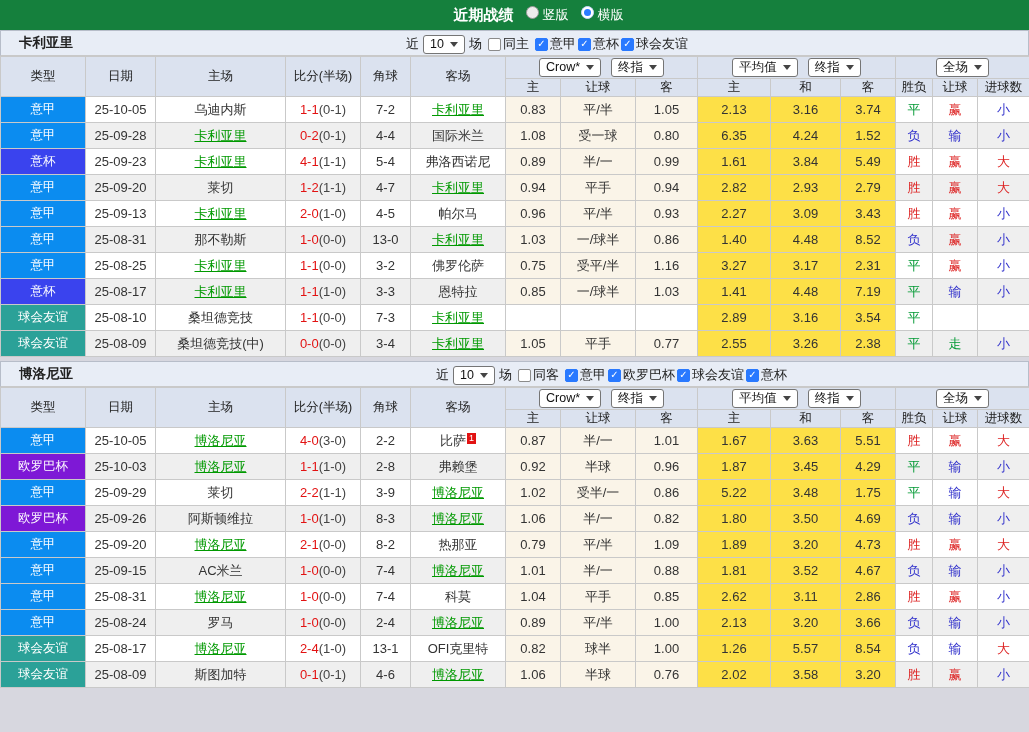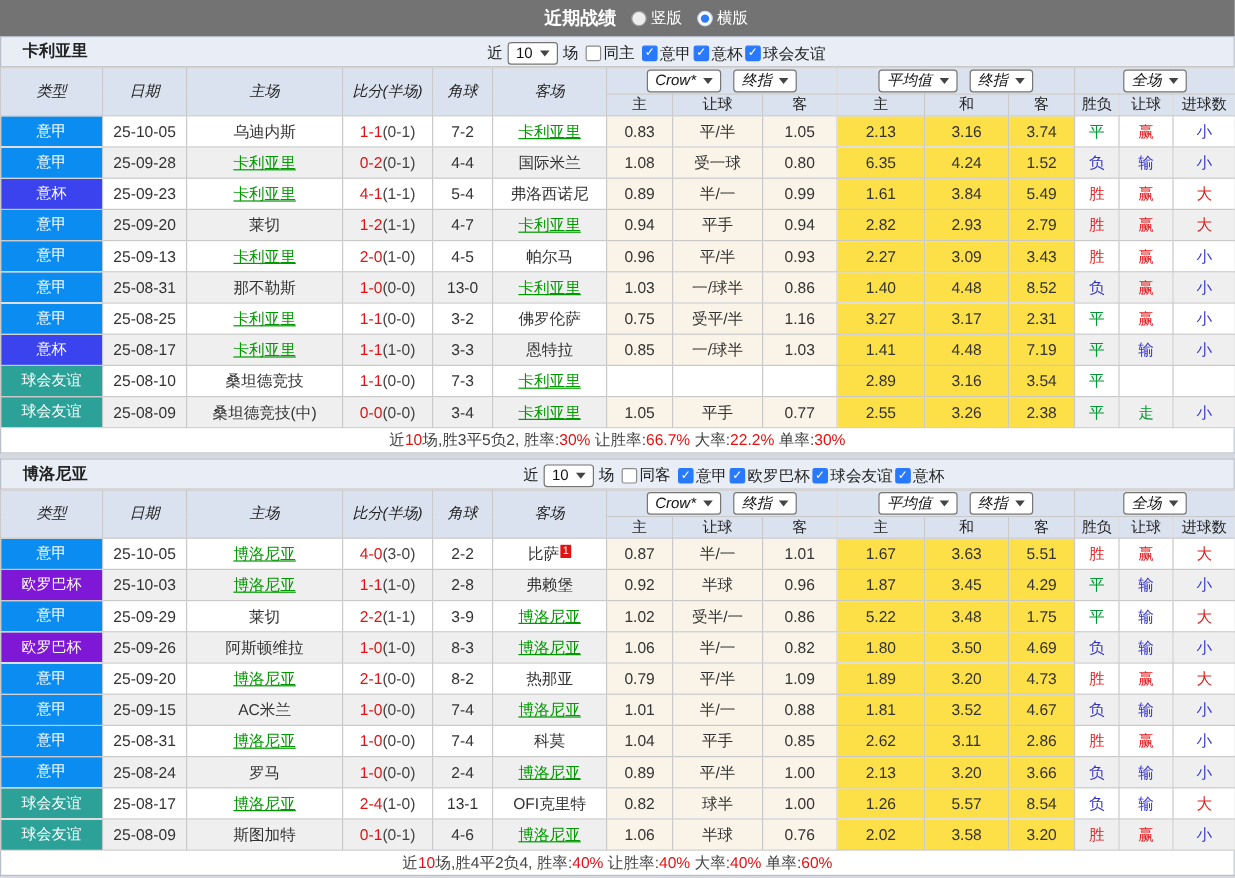--- a/index.html
+++ b/index.html
@@ -5,25 +5,25 @@
   * { box-sizing: border-box; }
   html,body { margin:0; padding:0; }
   body {
     width:1029px; height:732px; overflow:hidden;
     background:#d7d7df;
     font-family:"Liberation Sans","DejaVu Sans",sans-serif;
     color:#333;
   }
   
   .topbar{
-    height:30px; background:#737373; color:#fff;
+    height:30px; background:#15803d; color:#fff;
     display:flex; align-items:center; justify-content:center; gap:12px;padding-left:48px;
   }
   .topbar .bar-title{ font-weight:bold; font-size:15px; }
-  .radio-wrap{ display:inline-flex; align-items:center; gap:4px; font-size:13px; }
+  .radio-wrap{ display:inline-flex; gap:4px; font-size:13px; }
   .radio{
     width:13px; height:13px; border-radius:50%;
     background:#ededed; border:1px solid #9a9a9a;
     display:inline-flex; align-items:center; justify-content:center;
   }
   .radio.on{ background:#fff; border-color:#cdd9ff; }
   .radio.on::after{ content:""; width:7px; height:7px; border-radius:50%; background:#2b7bff; }
   
   .block{ background:#fff; }
   .gap{ height:4px; }
@@ -50,21 +50,21 @@
   .sel{
     display:inline-flex; align-items:center; gap:6px;
     background:#fff; border:1px solid #757575; border-radius:3px;
     padding:0 6px; height:19px; font-size:12.5px; color:#111; white-space:nowrap;
   }
   .caret{ width:0; height:0; border-left:4px solid transparent; border-right:4px solid transparent; border-top:5px solid #444; }
   
   table{ border-collapse:collapse; table-layout:fixed; width:1029px; font-size:13px; }
   th,td{ border:1px solid #c9c9c9; text-align:center; padding:0; overflow:hidden; white-space:nowrap; }
   thead th{ background:#dbe2ef; font-weight:normal; color:#222; font-size:12.5px; }
-  tr.hdr1{ height:22px;font-style:italic; }
+  tr.hdr1{ height:22px; }
   tr.hdr2{ height:18px; }
   tr.hdr1 .grp span.sel{ margin:0 5px; }
   tbody tr{ height:26px; }
   tbody td{ color:#333; }
   tr.even .stripe{ background:#efefef; }
   tr.odd  .stripe{ background:#ffffff; }
   td.type{ color:#fff; font-size:12.5px; }
   td.cream{ background:#faf4e8; }
   td.avgc{ background:#fde047; }
   .ft{ color:#e21212; }
@@ -350,21 +350,20 @@
           <td class="cream">0.77</td>
           <td class="avgc">2.55</td>
           <td class="avgc">3.26</td>
           <td class="avgc">2.38</td>
           <td class="stripe" style="color: rgb(0, 153, 51);">平</td>
           <td class="stripe" style="color: rgb(0, 153, 51);">走</td>
           <td class="stripe" style="color: rgb(51, 51, 204);">小</td>
         </tr>
       </tbody>
   </table>
-  <div class="summary"><span>近</span><span class="red">10</span><span>场,胜3平5负2, 胜率:</span><span class="red">30%</span><span> 让胜率:</span><span class="red">66.7%</span><span> 大率:</span><span class="red">22.2%</span><span> 单率:</span><span class="red">30%</span></div>
 </div>
 
 <div class="gap"></div>
 
 <div class="block t2">
   <div class="title-row">
     <span class="team">博洛尼亚</span>
     <div class="filters">
       <span>近</span>
       <span class="sel">
@@ -620,14 +619,13 @@
           <td class="cream">0.76</td>
           <td class="avgc">2.02</td>
           <td class="avgc">3.58</td>
           <td class="avgc">3.20</td>
           <td class="stripe" style="color: rgb(221, 34, 34);">胜</td>
           <td class="stripe" style="color: rgb(221, 34, 34);">赢</td>
           <td class="stripe" style="color: rgb(51, 51, 204);">小</td>
         </tr>
       </tbody>
   </table>
-  <div class="summary"><span>近</span><span class="red">10</span><span>场,胜4平2负4, 胜率:</span><span class="red">40%</span><span> 让胜率:</span><span class="red">40%</span><span> 大率:</span><span class="red">40%</span><span> 单率:</span><span class="red">60%</span></div>
 </div>
 
 </body></html>

